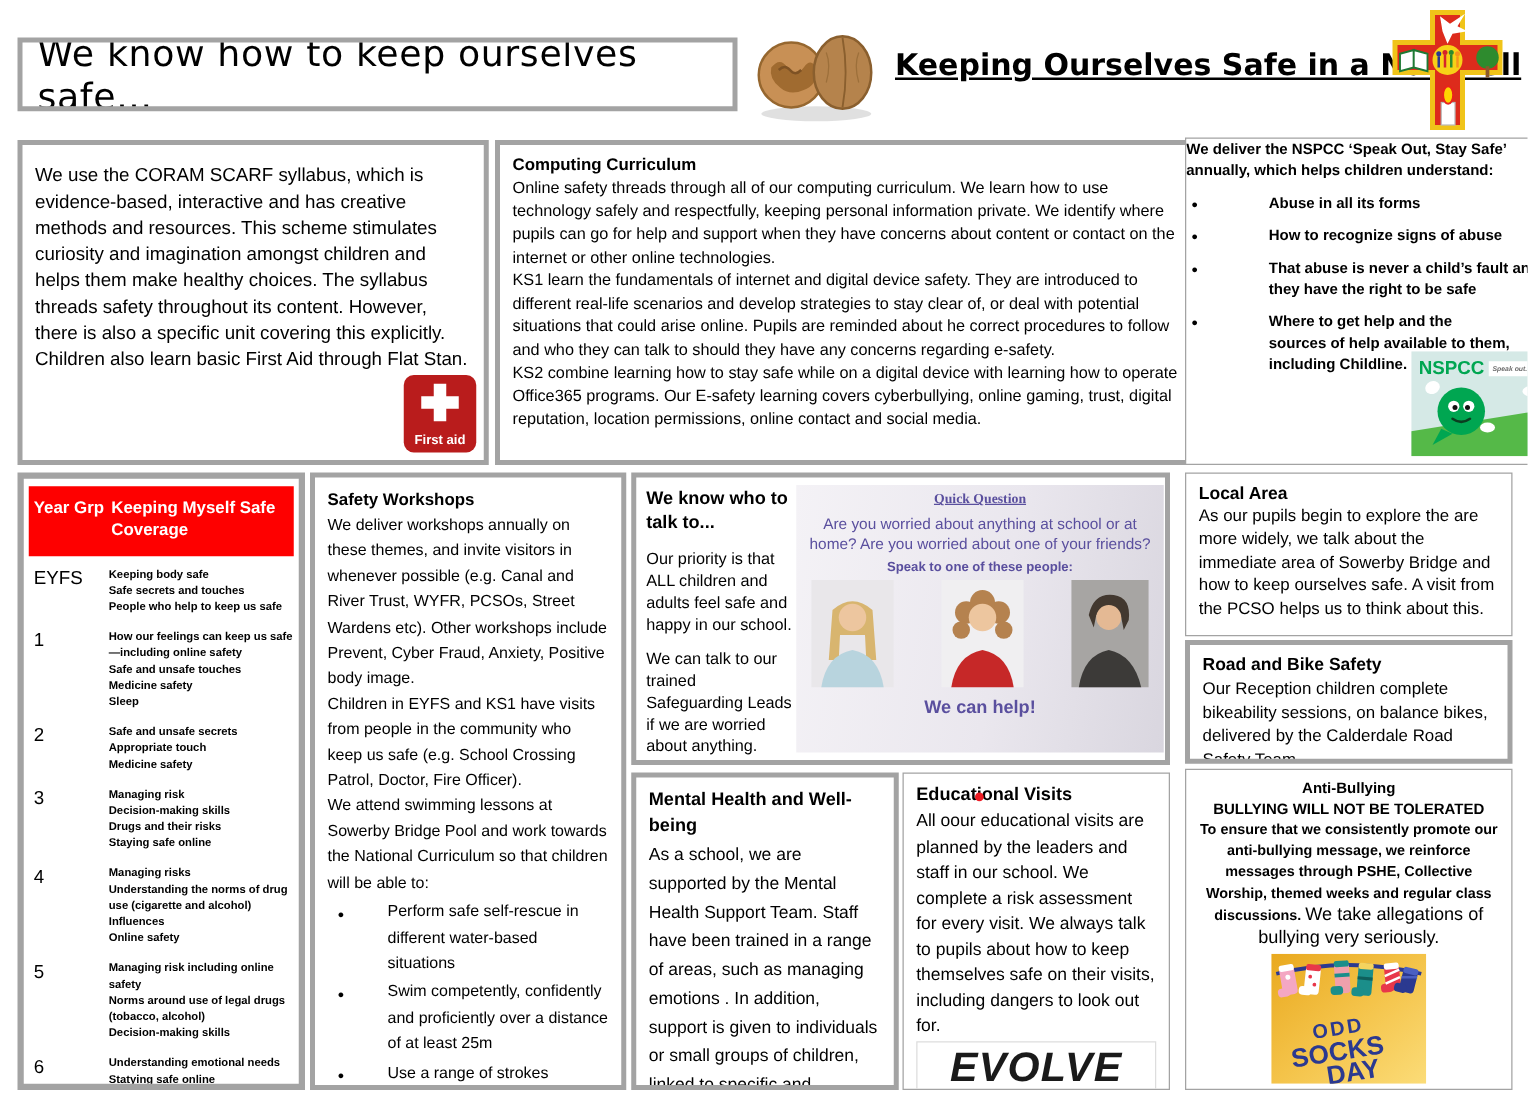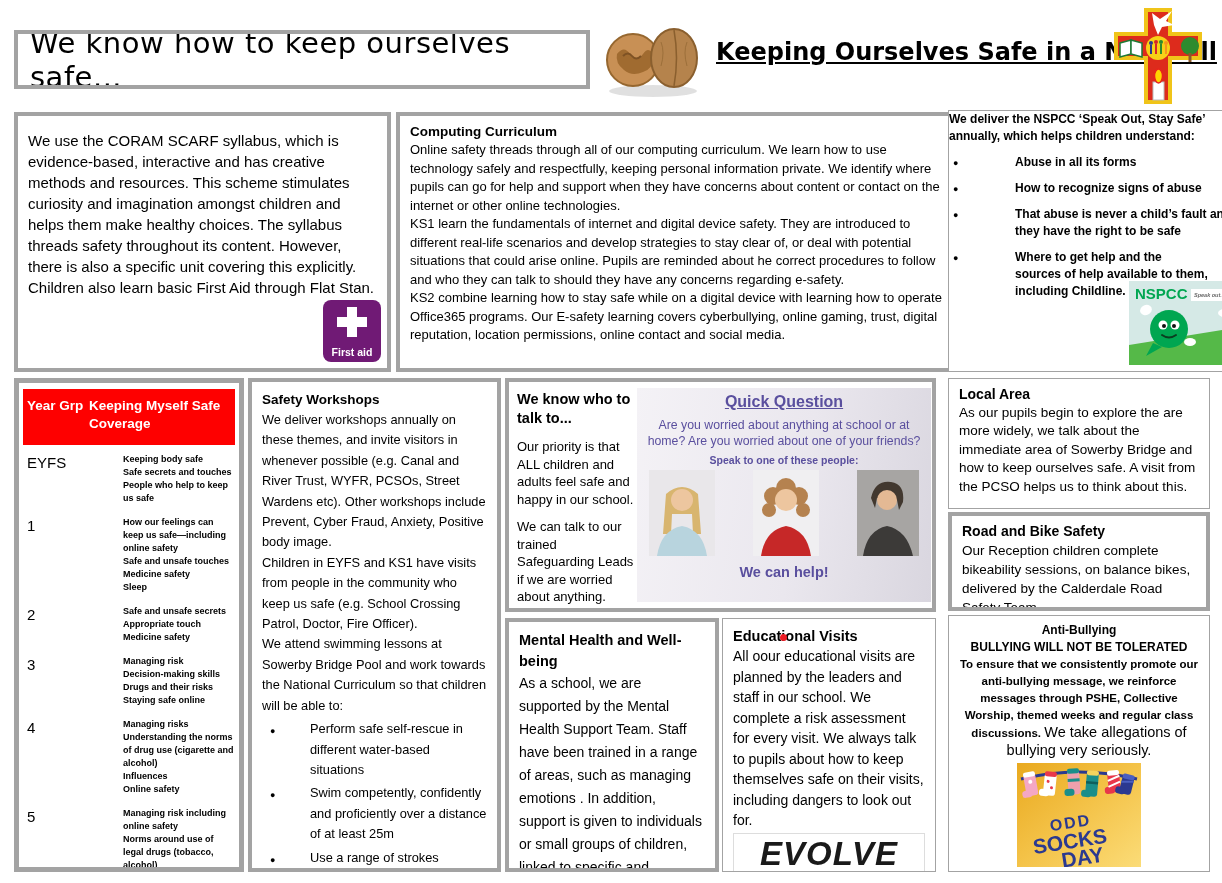--- a/index.html
+++ b/index.html
@@ -12,21 +12,21 @@
   .title-box{left:14px;top:30px;width:576px;height:59px;border-width:4px;display:flex;align-items:center;padding:0 12px;}
   .title-box span{font-family:"DejaVu Sans",sans-serif;font-size:29px;letter-spacing:.5px;}
   .walnuts{position:absolute;left:603px;top:18px;}
   .nutshell{position:absolute;left:716px;top:38px;font-family:"DejaVu Sans",sans-serif;font-size:24px;font-weight:600;text-decoration:underline;}
   .cross{position:absolute;left:1106px;top:6px;}
 
   
   .pshce{left:14px;top:112px;width:377px;height:260px;border-width:4px;padding:8px 10px;}
   .pshce .bt{font-size:15.5px;line-height:22px;}
   .pshce .bd{font-size:15px;line-height:21px;margin-top:6px;}
-  .firstaid{position:absolute;right:6px;bottom:6px;width:58px;height:62px;background:#701a75;border-radius:8px;}
+  .firstaid{position:absolute;right:6px;bottom:6px;width:58px;height:62px;background:#b91c1c;border-radius:8px;}
   .fa-cross{position:absolute;left:14px;top:7px;width:30px;height:30px;}
   .fa-cross:before,.fa-cross:after{content:"";position:absolute;background:#fff;}
   .fa-cross:before{left:10px;top:0;width:10px;height:30px;}
   .fa-cross:after{left:0;top:10px;width:30px;height:10px;}
   .fa-label{position:absolute;bottom:4px;width:100%;text-align:center;color:#fff;font-size:10.5px;font-weight:bold;}
 
   .computing{left:396px;top:112px;width:570px;height:260px;border-width:4px;padding:6px 10px;}
   .computing .bt{font-size:13.5px;line-height:19px;}
   .computing .bd{font-size:13px;line-height:18.5px;}
 
@@ -35,38 +35,38 @@
   .nb{position:relative;padding-left:66px;font-size:12px;line-height:17px;margin-top:9px;}
   .nb:before{content:"●";position:absolute;left:4px;top:1px;font-size:9px;}
   .nb-last{max-width:196px;}
   .nspcc-img{position:absolute;right:6px;bottom:6px;}
 
   
   .ytable{left:14px;top:378px;width:230px;height:494px;border-width:5px;padding:4px 4px;}
   .ythead{background:#FE0000;color:#fff;font-weight:bold;display:flex;margin:2px 0 8px 0;padding:8px 4px;min-height:40px;}
   .ythead .c1{width:62px;font-size:13.5px;line-height:18px;}
   .ythead .c2{flex:1;font-size:13.5px;line-height:18px;}
-  .trow{display:flex;margin-bottom:11px;gap:36px;}
+  .trow{display:flex;margin-bottom:11px;}
   .trow .c1{width:60px;font-size:15px;padding:1px 0 0 4px;}
   .trow .c2{flex:1;font-size:9px;font-weight:bold;line-height:13px;}
 
   
   .safety{left:248px;top:378px;width:253px;height:494px;border-width:4px;padding:8px 10px;}
   .safety .bt{font-size:13.5px;line-height:20px;}
   .safety .bd{font-size:12.8px;line-height:20.4px;}
   .sb{position:relative;padding-left:48px;font-size:12.8px;line-height:20.4px;margin-top:3px;}
   .sb:before{content:"●";position:absolute;left:8px;top:2px;font-size:9px;}
 
   
   .whotalk{left:505px;top:378px;width:431px;height:234px;border-width:4px;padding:8px;}
   .wt-left{width:120px;}
   .wt-left .bt{font-size:14.5px;line-height:19px;}
   .wt-left p{font-size:13px;line-height:17.5px;margin:10px 0 0 0;}
   .photo{position:absolute;left:128px;top:6px;width:294px;height:214px;background:linear-gradient(100deg,#f4f2f6 0%,#eae7ee 55%,#d9d6df 100%);color:#5A4F9E;}
-  .ph-head{text-align:center;font-size:16px;font-weight:bold;text-decoration:underline;margin-top:5px;}
+  .ph-head{text-align:center;font-size:11px;font-weight:bold;text-decoration:underline;margin-top:5px;font-family:Liberation Serif, serif;}
   .ph-q{text-align:center;font-size:12.3px;line-height:16px;margin-top:6px;padding:0 2px;}
   .ph-speak{text-align:center;font-size:10.5px;font-weight:bold;margin-top:5px;}
   .ph-row{display:flex;justify-content:space-between;padding:4px 12px 0 12px;}
   .ph-help{text-align:center;font-size:14.5px;font-weight:bold;margin-top:8px;}
 
   
   .localarea{left:948px;top:378px;width:262px;height:131px;padding:5px 10px;}
   .localarea .bt,.roadbike .bt{font-size:14px;line-height:20px;}
   .localarea .bd{font-size:13.5px;line-height:18.4px;}
   .roadbike{left:948px;top:512px;width:262px;height:99px;border-width:4px;padding:5px 10px;}

